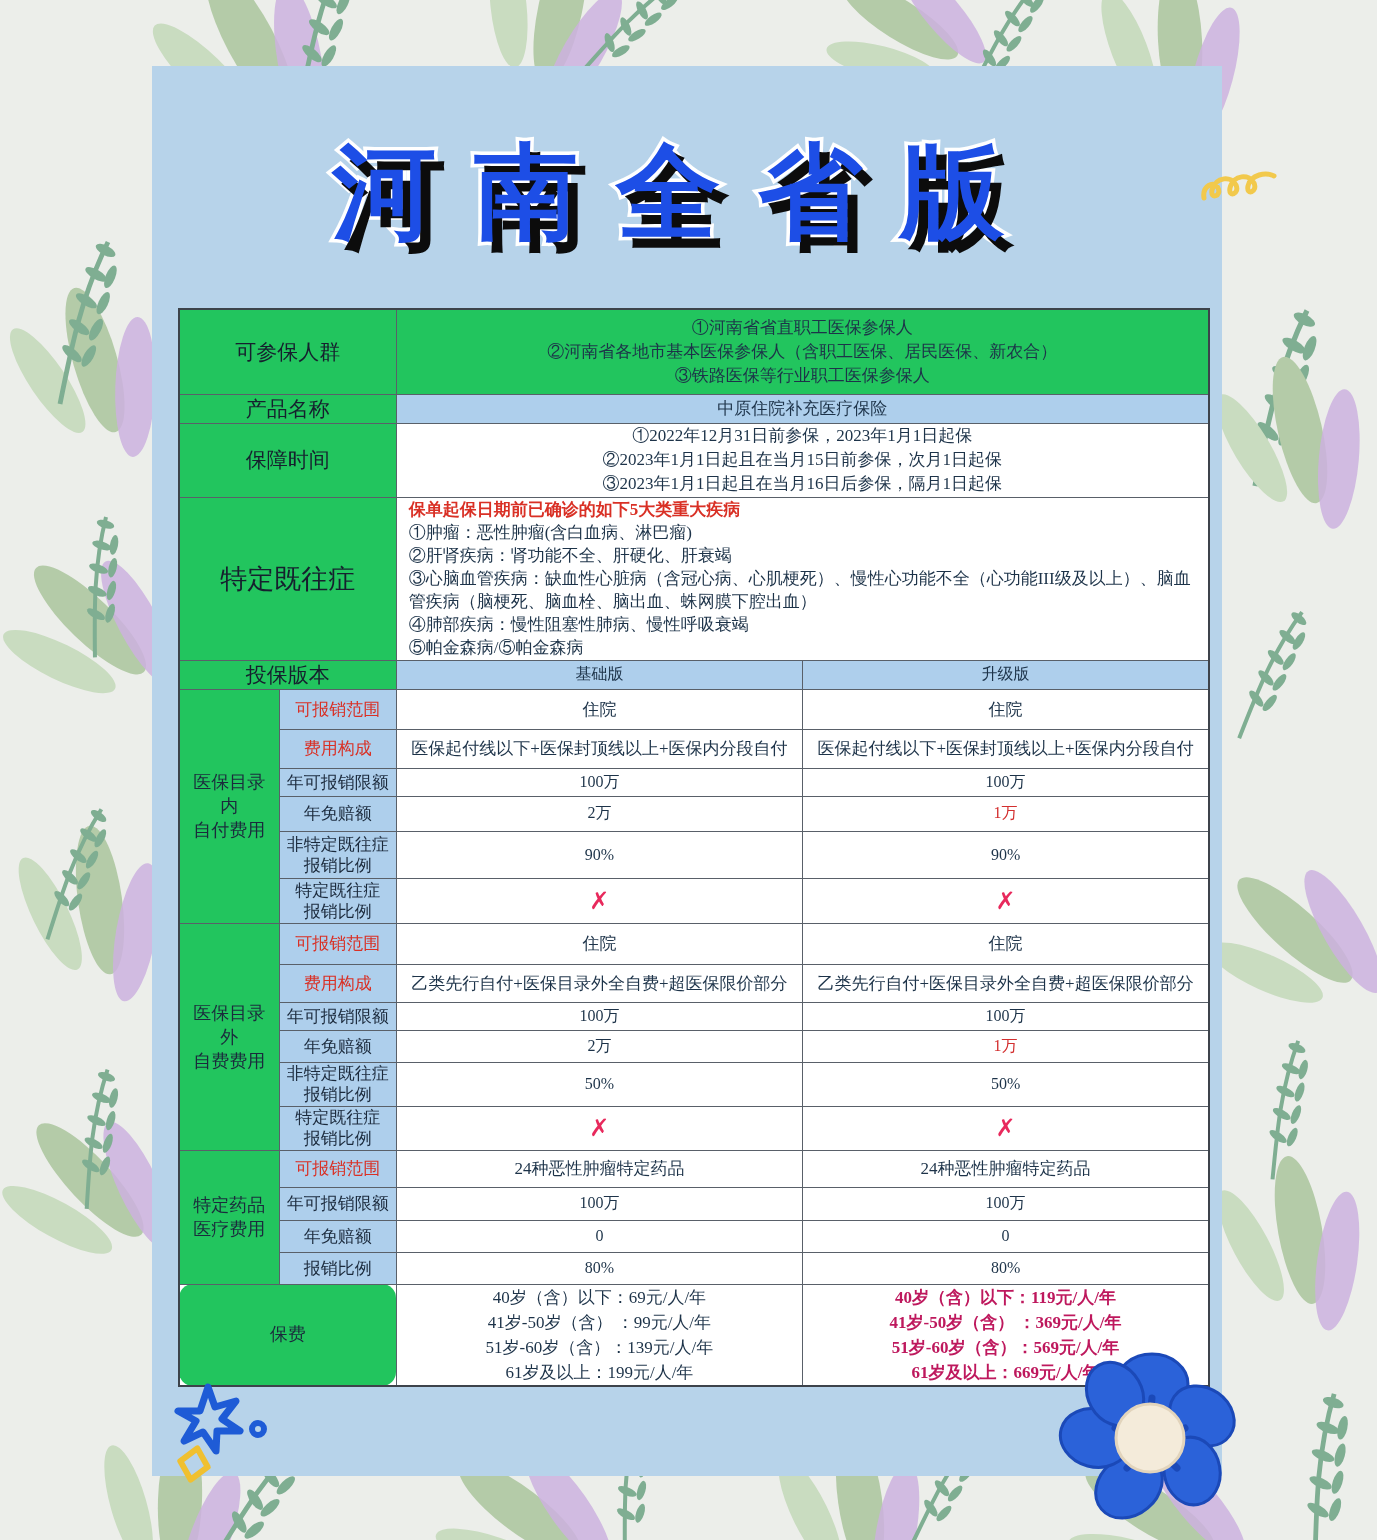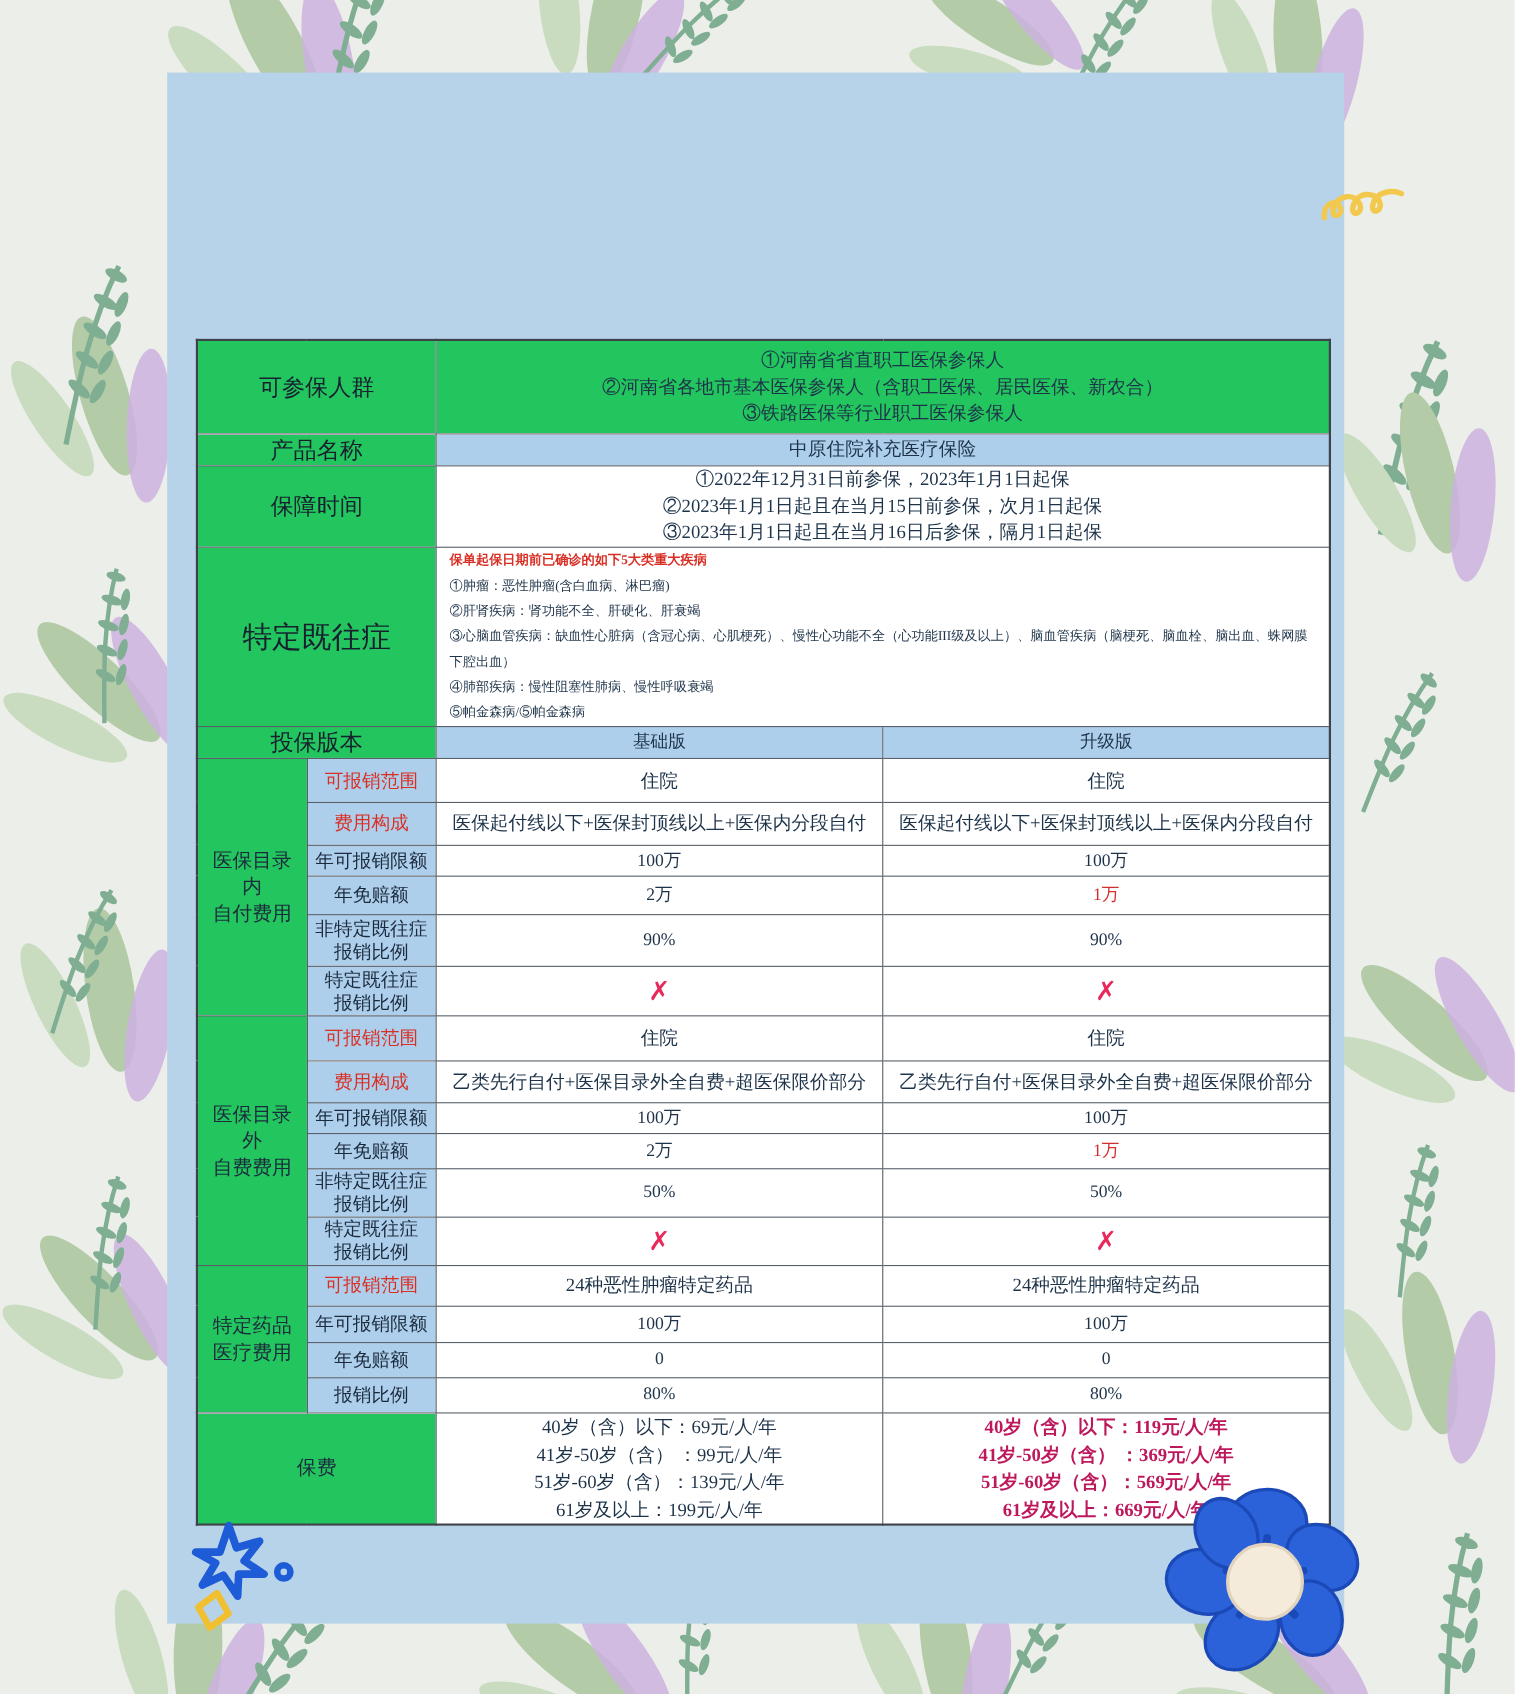--- a/index.html
+++ b/index.html
@@ -45,21 +45,21 @@
   .c-white{background:#ffffff;}
   .lbl{font-size:21px;font-weight:bold;color:#16202e;}
   .lbl-big{font-size:27px;font-weight:bold;color:#16202e;}
   .sublbl{font-size:17px;color:#1b2a3c;white-space:pre-line;line-height:21px;}
   .sublbl-red{color:#D93025;font-weight:bold;margin-top:16px;}
   .grouplbl{font-size:18px;color:#1b2a3c;white-space:pre-line;line-height:24px;}
   .val{font-size:16px;}
   .val-bold{font-size:17px;font-weight:bold;}
   .val-red{color:#D32F2F;font-weight:bold;}
   .cross{color:#E8295C;font-size:24px;font-weight:bold;font-family:"DejaVu Sans",sans-serif;line-height:24px;}
-  .line{line-height:23px;font-size:12px;}
+  .line{line-height:23px;font-size:17px;}
   .line-sm{line-height:24px;font-size:17px;}
   .left-cell{text-align:left !important;padding-left:12px !important;padding-right:10px !important;}
   .red-line{color:#D93025;font-weight:bold;}
   .prem-line{line-height:25px;font-size:17px;}
   .prem-red .prem-line{color:#be185d;font-weight:bold;}
   
   .doodle{position:absolute;}
 </style>
 </head>
 <body>
@@ -114,20 +114,23 @@
   <use href="#bigleaves" transform="translate(520,1510) rotate(-25)"></use>
   <use href="#sprig" transform="translate(600,1440) rotate(-12)"></use>
   <use href="#bigleaves" transform="translate(860,1500) rotate(20)"></use>
   <use href="#sprig" transform="translate(940,1430) rotate(14)"></use>
   <use href="#bigleaves" transform="translate(1150,1510) rotate(-30)"></use>
   <use href="#sprig" transform="translate(1290,1420) rotate(-10) scale(1.2)"></use>
 </svg>
 
 <div class="card">
 
+  <div class="title-wrap">
+    <span class="big-title">河南全省版</span>
+  </div>
 
   <svg class="squiggle" width="90" height="40" viewBox="0 0 90 40">
     <path d="M4,32 C2,20 14,14 18,22 C22,30 10,34 12,24 C16,10 32,10 36,19 C40,28 28,32 30,22 C33,8 50,8 54,17 C58,26 46,30 48,20 C51,8 66,6 74,10" fill="none" stroke="#F2C94C" stroke-width="5" stroke-linecap="round"></path>
   </svg>
 
   <table class="ins">
     <colgroup>
         <col style="width:100px">
         <col style="width:117px">
         <col style="width:406px">
@@ -256,21 +259,21 @@
           <td class="c-blue sublbl">年免赔额</td>
           <td class="c-white val">0</td>
           <td class="c-white val">0</td>
         </tr>
         <tr style="height: 32px;">
           <td class="c-blue sublbl">报销比例</td>
           <td class="c-white val">80%</td>
           <td class="c-white val">80%</td>
         </tr>
         <tr style="height: 101px;">
-          <th class="c-yellow sublbl" colspan="2" style="font-size: 18px;">保费</th>
+          <th class="c-yellow sublbl" colspan="2" style="font-size: 18px; border-radius: 14px;">保费</th>
           <td class="c-white">
             <div class="prem-line">40岁（含）以下：69元/人/年</div>
             <div class="prem-line">41岁-50岁（含） ：99元/人/年</div>
             <div class="prem-line">51岁-60岁（含）：139元/人/年</div>
             <div class="prem-line">61岁及以上：199元/人/年</div>
           </td>
           <td class="c-white prem-red">
             <div class="prem-line">40岁（含）以下：119元/人/年</div>
             <div class="prem-line">41岁-50岁（含） ：369元/人/年</div>
             <div class="prem-line">51岁-60岁（含）：569元/人/年</div>

